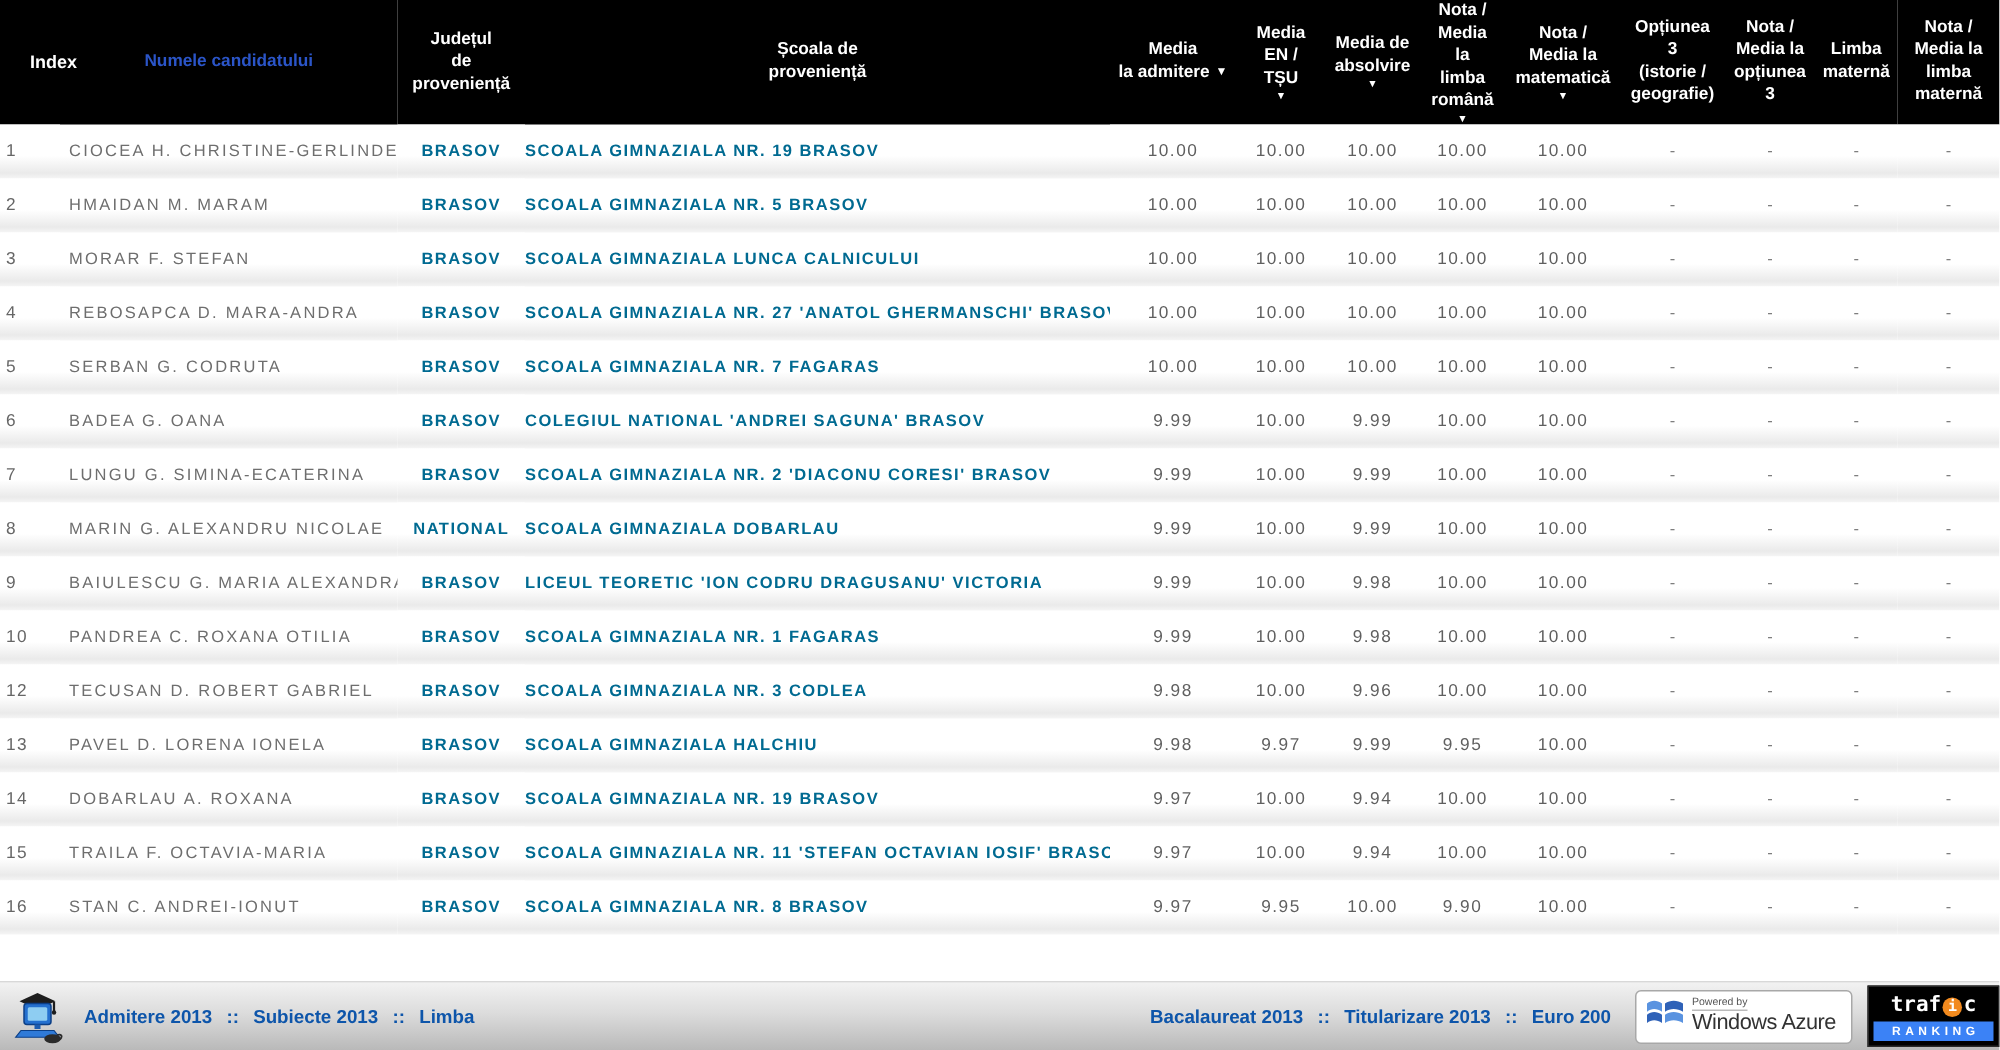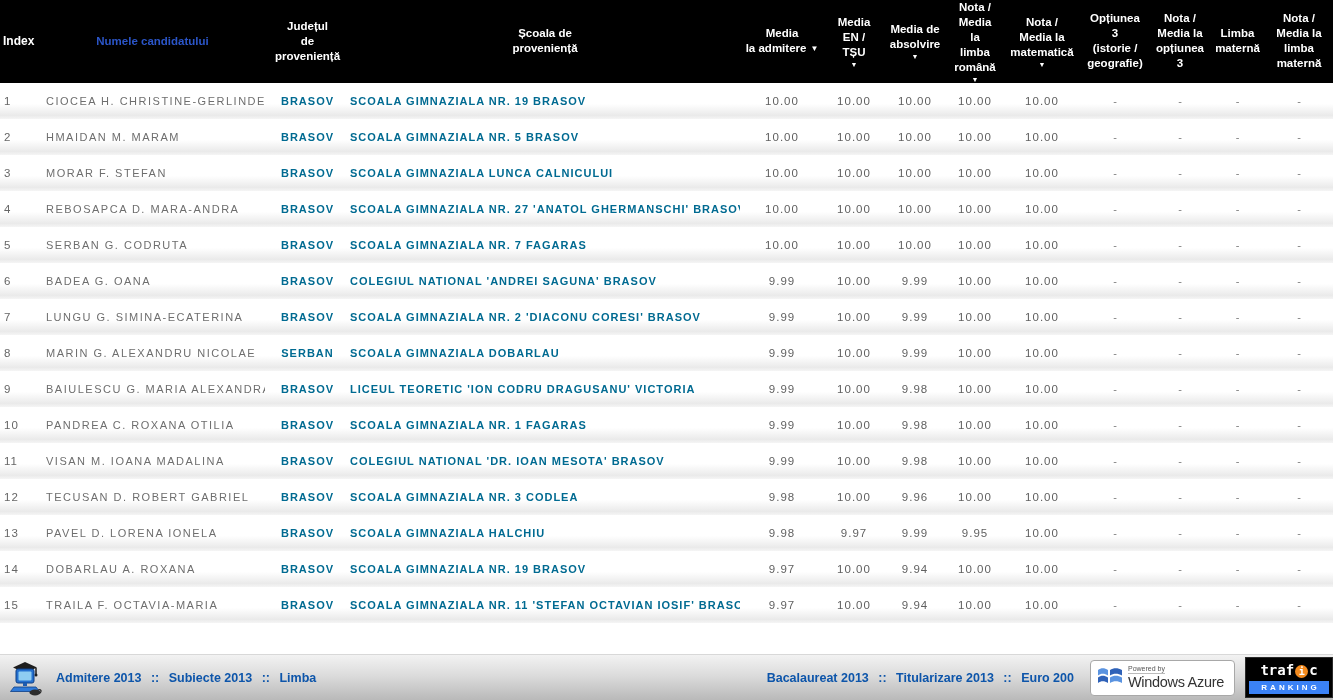--- a/index.html
+++ b/index.html
@@ -7,21 +7,21 @@
     width:1333px;height:700px;overflow:hidden;background:#fff;
     font-family:"Liberation Sans","DejaVu Sans",sans-serif;
     display:flex;flex-direction:column;
   }
   
   table{border-collapse:collapse;table-layout:fixed;width:1333px;flex:0 0 auto;}
   thead th{
     background:#000;color:#fff;height:75px;vertical-align:middle;text-align:center;
     font-size:11.5px;font-weight:bold;line-height:1.3;padding:0 2px;
   }
-  thead th.th-index{text-align:left;padding-left:3px;font-size:12px;}
+  thead th.th-index{text-align:left;padding-left:20px;font-size:12px;}
   thead th.th-name{color:#2b55c8;}
   .h-label{white-space:pre-line;}
   .sort-arrow{font-size:8px;color:#fff;}
   .sort-arrow.inline{margin-left:4px;vertical-align:1px;}
   .sort-arrow.below{display:block;font-size:7px;line-height:6px;margin-top:2px;}
   tbody tr{
     height:36px;
     background:linear-gradient(180deg,#ffffff 0%,#ffffff 58%,#eaeaea 90%,#f5f5f5 100%);
   }
   td{padding:0;vertical-align:middle;font-size:11px;}
@@ -230,21 +230,21 @@
     <td class="c-num">10.00</td>
     <td class="c-num">10.00</td>
     <td class="c-dash">-</td>
     <td class="c-dash">-</td>
     <td class="c-dash">-</td>
     <td class="c-dash">-</td>
   </tr>
       <tr class="data-row">
     <td class="c-idx">8</td>
     <td class="c-name">MARIN G. ALEXANDRU NICOLAE</td>
-    <td class="c-county">SERBAN</td>
+    <td class="c-county">NATIONAL</td>
     <td class="c-school">SCOALA GIMNAZIALA DOBARLAU</td>
     <td class="c-num">9.99</td>
     <td class="c-num">10.00</td>
     <td class="c-num">9.99</td>
     <td class="c-num">10.00</td>
     <td class="c-num">10.00</td>
     <td class="c-dash">-</td>
     <td class="c-dash">-</td>
     <td class="c-dash">-</td>
     <td class="c-dash">-</td>
@@ -262,35 +262,20 @@
     <td class="c-dash">-</td>
     <td class="c-dash">-</td>
     <td class="c-dash">-</td>
     <td class="c-dash">-</td>
   </tr>
       <tr class="data-row">
     <td class="c-idx">10</td>
     <td class="c-name">PANDREA C. ROXANA OTILIA</td>
     <td class="c-county">BRASOV</td>
     <td class="c-school">SCOALA GIMNAZIALA NR. 1 FAGARAS</td>
-    <td class="c-num">9.99</td>
-    <td class="c-num">10.00</td>
-    <td class="c-num">9.98</td>
-    <td class="c-num">10.00</td>
-    <td class="c-num">10.00</td>
-    <td class="c-dash">-</td>
-    <td class="c-dash">-</td>
-    <td class="c-dash">-</td>
-    <td class="c-dash">-</td>
-  </tr>
-      <tr class="data-row">
-    <td class="c-idx">11</td>
-    <td class="c-name">VISAN M. IOANA MADALINA</td>
-    <td class="c-county">BRASOV</td>
-    <td class="c-school">COLEGIUL NATIONAL 'DR. IOAN MESOTA' BRASOV</td>
     <td class="c-num">9.99</td>
     <td class="c-num">10.00</td>
     <td class="c-num">9.98</td>
     <td class="c-num">10.00</td>
     <td class="c-num">10.00</td>
     <td class="c-dash">-</td>
     <td class="c-dash">-</td>
     <td class="c-dash">-</td>
     <td class="c-dash">-</td>
   </tr>
@@ -341,20 +326,35 @@
   </tr>
       <tr class="data-row">
     <td class="c-idx">15</td>
     <td class="c-name">TRAILA F. OCTAVIA-MARIA</td>
     <td class="c-county">BRASOV</td>
     <td class="c-school">SCOALA GIMNAZIALA NR. 11 'STEFAN OCTAVIAN IOSIF' BRASOV</td>
     <td class="c-num">9.97</td>
     <td class="c-num">10.00</td>
     <td class="c-num">9.94</td>
     <td class="c-num">10.00</td>
+    <td class="c-num">10.00</td>
+    <td class="c-dash">-</td>
+    <td class="c-dash">-</td>
+    <td class="c-dash">-</td>
+    <td class="c-dash">-</td>
+  </tr>
+      <tr class="data-row">
+    <td class="c-idx">16</td>
+    <td class="c-name">STAN C. ANDREI-IONUT</td>
+    <td class="c-county">BRASOV</td>
+    <td class="c-school">SCOALA GIMNAZIALA NR. 8 BRASOV</td>
+    <td class="c-num">9.97</td>
+    <td class="c-num">9.95</td>
+    <td class="c-num">10.00</td>
+    <td class="c-num">9.90</td>
     <td class="c-num">10.00</td>
     <td class="c-dash">-</td>
     <td class="c-dash">-</td>
     <td class="c-dash">-</td>
     <td class="c-dash">-</td>
   </tr>
     </tbody>
 </table>
 
 <div class="footer">

